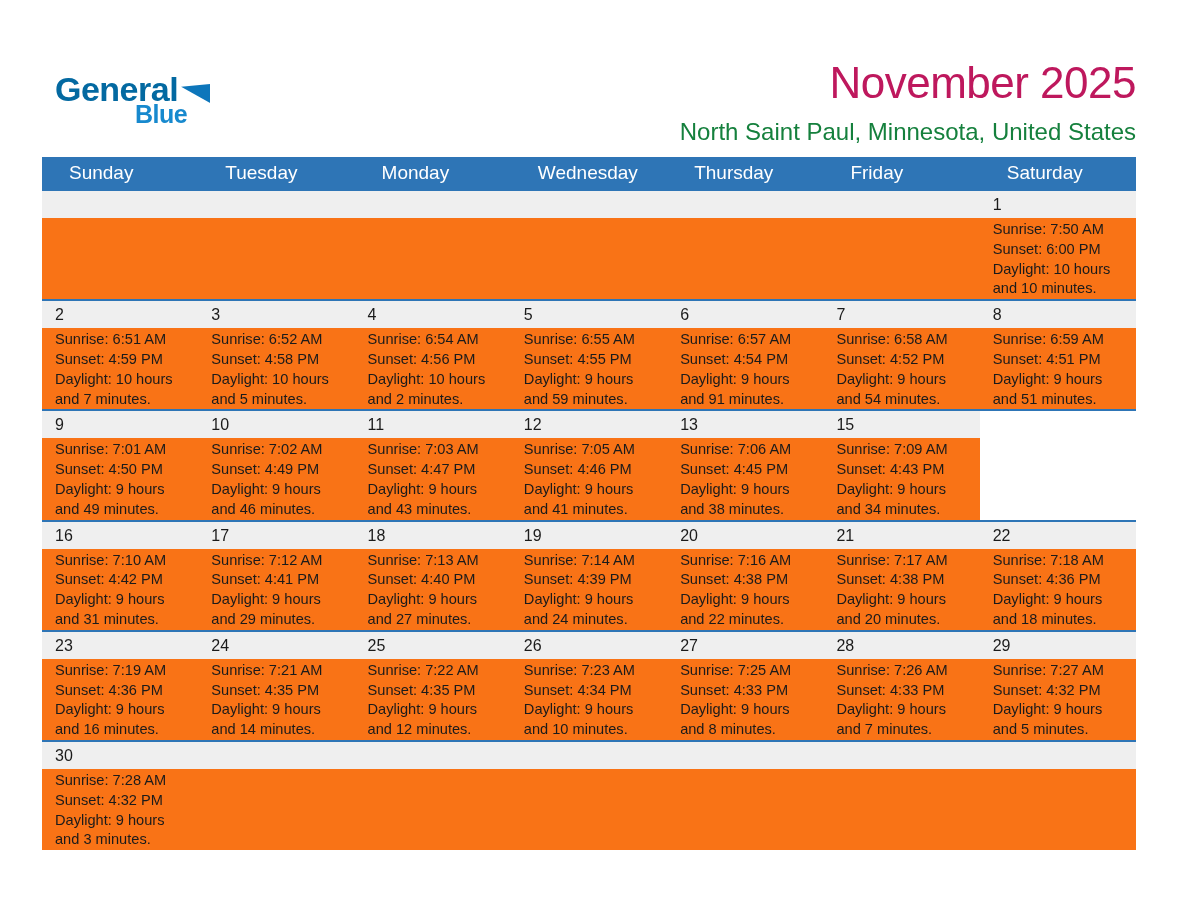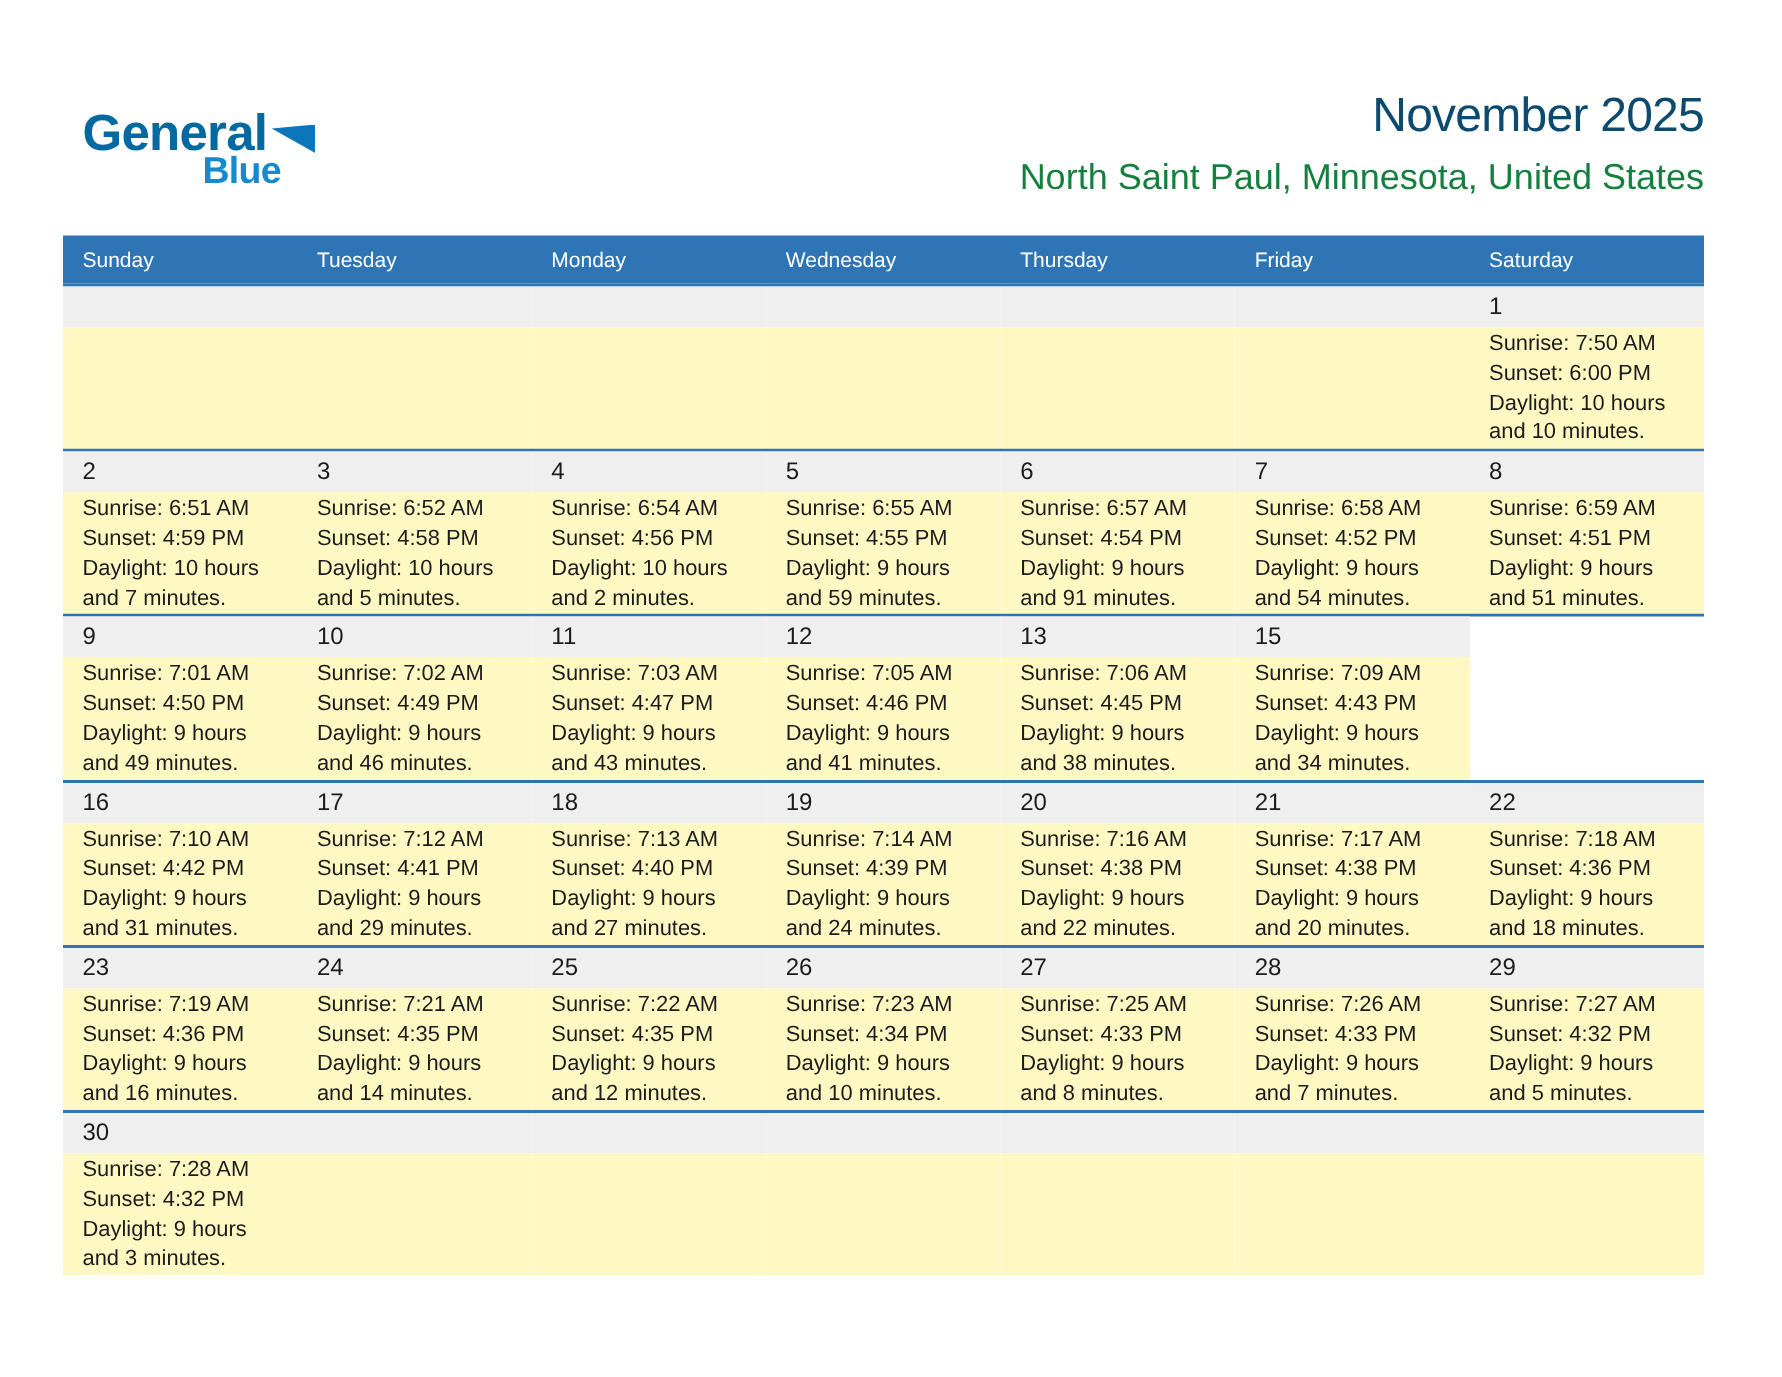--- a/index.html
+++ b/index.html
@@ -31,54 +31,54 @@
   .logo-blue {
     font-size: 25px; font-weight: 600; color: var(--logo-blue, #1789ce);
     letter-spacing: -0.5px; display: block; margin: -4px 0 0 80px;
   }
 
   .title-block {
     position: absolute; left: 400px; top: 58px; width: 736px;
     text-align: right;
   }
   .page-title {
-    font-size: 32px; font-weight: 400; color: #0c4a6e; letter-spacing: -0.5px;
+    font-size: 44px; font-weight: 400; color: #be185d; letter-spacing: -0.5px;
     margin: 0;
   }
   .page-subtitle {
     font-size: 24px; font-weight: 400; color: #15803d;
     margin: 10px 0 0 0;
   }
 
   
   .calendar {
     position: absolute; left: 42px; top: 157px; width: 1094px;
   }
   .weekday-row {
     display: grid; grid-template-columns: repeat(7, 1fr);
     background: var(--header-blue, #2e75b6);
     height: 32px;
   }
   .weekday-cell {
-    color: #ffffff; font-size: 14px; line-height: 32px;
-    padding-left: 13px; overflow: hidden; white-space: nowrap;
+    color: #ffffff; font-size: 19px; line-height: 32px;
+    padding-left: 27px; overflow: hidden; white-space: nowrap;
   }
   .week-row {
     display: grid; grid-template-columns: repeat(7, 1fr);
     border-top: 2px solid var(--header-blue, #2e75b6);
   }
   .day-cell { display: flex; flex-direction: column; }
   .day-band {
     height: 27px; line-height: 28px;
     background: var(--band-gray, #efefef);
     font-size: 16px; padding-left: 13px;
   }
   .day-details {
     flex: 1; min-height: 81px;
-    background: #fef9c3;
+    background: #f97316;
     padding: 2px 10px 0 13px;
     font-size: 14.6px; line-height: 19.8px;
   }
 </style>
 </head>
 <body style="--header-blue: #2e75b6; --band-gray: #efefef; --logo-blue: #1789ce; --triangle-blue: #0d76bb;">
 
 <div class="logo">
   <span class="logo-general">General</span><span class="logo-triangle"></span>
   <span class="logo-blue">Blue</span>

